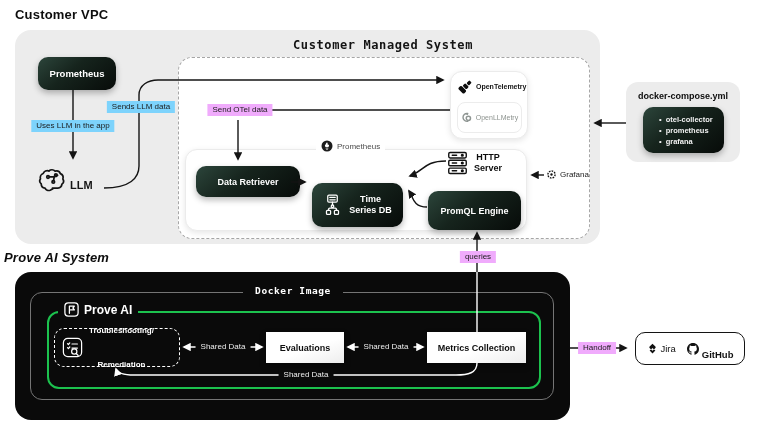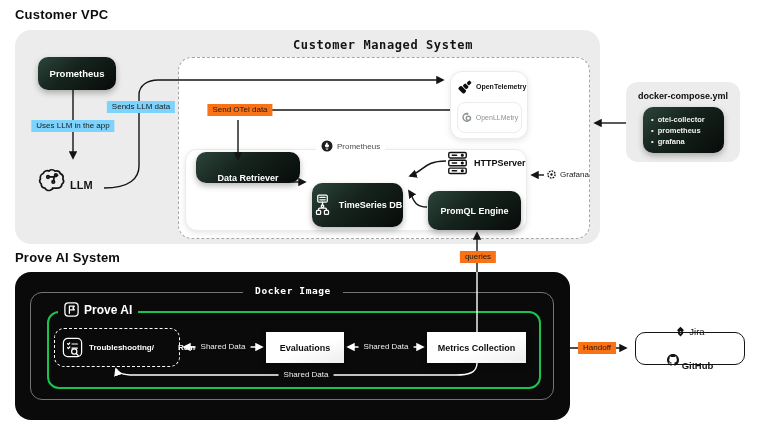--- a/index.html
+++ b/index.html
@@ -22,26 +22,26 @@
             font-weight:bold;font-size:9px;box-shadow:0 3px 6px rgba(0,0,0,.28);z-index:3;}
   .box-white{background:linear-gradient(160deg,#ffffff 55%,#ededed 100%);border-radius:0;
              display:flex;align-items:center;justify-content:center;font-weight:bold;font-size:9px;
              color:#0f0f0f;box-shadow:0 3px 6px rgba(0,0,0,.35);z-index:3;}
   .box-dashed-white{border:1.5px dashed #ffffff;border-radius:10px;display:flex;align-items:center;
              gap:6px;padding:0 7px;color:#fff;z-index:3;background:transparent;}
   
   .conn-label{position:absolute;transform:translate(-50%,-50%);font-size:8px;line-height:10px;
               padding:1px 5px;white-space:nowrap;z-index:6;color:#1a1a1a;}
   .lbl-gray{background:#7dd3fc;text-align:right;}
-  .lbl-white{background:#f97316;}
+  .lbl-white{background:#f0abfc;}
   .lbl-black{background:#0a0a0a;color:#ededed;}
   svg.overlay{position:absolute;left:0;top:0;z-index:5;pointer-events:none;}
   .icon{display:inline-block;line-height:0;}
   .small-cap{font-size:8px;color:#4c4c4c;}
-  .two-line{display:flex;flex-direction:row;line-height:11px;text-align:center;}
+  .two-line{display:flex;flex-direction:column;line-height:11px;text-align:center;}
   ul.compose-list{list-style:none;margin:0;padding:0;font-size:7.5px;line-height:11px;color:#f2f2f2;}
   ul.compose-list li::before{content:"•";margin-right:4px;}
 </style>
 </head>
 <body>
 
 <div id="stage">
 
   <div class="abs h1" style="left:15px;top:7px;">Customer VPC</div>
   <div class="abs gray-zone" style="left:15px;top:30px;width:585px;height:214px;"></div>
@@ -96,21 +96,21 @@
       <svg width="12" height="12" viewBox="0 0 24 24">
         <circle cx="12" cy="12" r="11" fill="#1d1d1d"></circle>
         <path d="M12 4.5c2 2.5 1 4 2 5.6.9-.6 1.1-1.8 1.1-1.8 1.6 2 1.1 4.6-.5 5.9H9.4C7.8 12.9 7.3 10.5 8.8 8.3c0 0 .3 1.2 1.1 1.7C9 7.6 10.4 6.6 12 4.5z" fill="#fff"></path>
         <rect x="9.3" y="15.4" width="5.4" height="1.5" fill="#fff"></rect>
         <rect x="10.3" y="17.9" width="3.4" height="1.3" fill="#fff"></rect>
       </svg>
     </span>
     <span class="small-cap">Prometheus</span>
   </div>
 
-  <div class="abs box-dark" style="left:196px;top:152px;width:104px;height:31px;align-items:flex-end;">
+  <div class="abs box-dark" style="left:196px;top:166px;width:104px;height:31px;">
     <span>Data Retriever</span>
   </div>
 
   <div class="abs box-dark" style="left:312px;top:159px;width:91px;height:44px;gap:7px;margin-top:24px;">
     <span class="icon">
       <svg width="19" height="22" viewBox="0 0 24 27" fill="none" stroke="#fff" stroke-width="1.6" stroke-linecap="round">
         <rect x="6" y="1" width="12" height="9" rx="1.5"></rect>
         <line x1="8.6" y1="4" x2="15.4" y2="4"></line>
           <line x1="8.6" y1="7" x2="15.4" y2="7"></line>
         <line x1="12" y1="10" x2="12" y2="13.4"></line>
@@ -155,30 +155,30 @@
       <svg width="11" height="11" viewBox="0 0 16 16">
         <circle cx="8" cy="8" r="5.2" fill="none" stroke="#111" stroke-width="2" stroke-dasharray="2.4 1.6"></circle>
         <circle cx="8" cy="8" r="1.7" fill="#111"></circle>
       </svg>
     </span>
     <span style="font-size:8px;color:#1a1a1a;">Grafana</span>
   </div>
 
   <div class="abs gray-zone" style="left:626px;top:82px;width:114px;height:80px;border-radius:12px;z-index:2;">
     <div style="text-align:center;margin-top:9px;font-size:9px;font-weight:bold;color:#0d0d0d;">docker-compose.yml</div>
-    <div class="box-dark" style="position:absolute;left:17px;top:25px;width:81px;height:46px;justify-content:flex-start;padding-left:8px;box-sizing:border-box;">
+    <div class="box-dark" style="position:absolute;left:17px;top:25px;width:81px;height:46px;justify-content:flex-start;padding-left:16px;box-sizing:border-box;">
       <ul class="compose-list">
         <li>otel-collector</li>
         <li>prometheus</li>
         <li>grafana</li>
       </ul>
     </div>
   </div>
 
-  <div class="abs h1" style="left:15px;top:250px;">Prove AI System</div>
+  <div class="abs h1" style="left:4px;top:250px;font-style:italic;">Prove AI System</div>
   <div class="abs black-zone" style="left:15px;top:272px;width:555px;height:148px;"></div>
   <div class="abs inner-gray-border" style="left:30px;top:292px;width:522px;height:106px;"></div>
   <div class="abs mono-title lbl-black" style="left:243px;top:285px;width:100px;text-align:center;font-size:9.5px;z-index:3;background:#0a0a0a;color:#fff;">Docker Image</div>
 
   <div class="abs green-border" style="left:47px;top:311px;width:490px;height:74px;"></div>
   <div class="abs" style="left:58px;top:302px;z-index:3;background:#0a0a0a;padding:0 6px;display:flex;align-items:center;gap:5px;">
     <span class="icon">
       <svg width="15" height="15" viewBox="0 0 20 20" fill="none" stroke="#fff" stroke-width="1.7" stroke-linejoin="round">
         <rect x="1.2" y="1.2" width="17.6" height="17.6" rx="4.5"></rect>
         <path d="M7.2 15V5.4h6.6l-1.9 2.6 1.9 2.6H8.8" stroke-linecap="round"></path>
@@ -206,21 +206,21 @@
   </div>
 
   <div class="abs box-white" style="left:266px;top:332px;width:78px;height:31px;">
     <span>Evaluations</span>
   </div>
 
   <div class="abs box-white" style="left:427px;top:332px;width:99px;height:31px;">
     <span>Metrics Collection</span>
   </div>
 
-  <div class="abs" style="left:635px;top:332px;width:108px;height:31px;background:#fff;border:1.5px solid #141414;border-radius:10px;display:flex;align-items:center;justify-content:center;gap:11px;z-index:3;flex-direction:column;">
+  <div class="abs" style="left:635px;top:332px;width:108px;height:31px;background:#fff;border:1.5px solid #141414;border-radius:10px;display:flex;align-items:center;justify-content:center;gap:11px;z-index:3;">
     <span style="display:flex;align-items:center;gap:3px;">
       <span class="icon">
         <svg width="11" height="11" viewBox="0 0 16 16" fill="#111">
           <path d="M8 1 3.8 5.2a1.4 1.4 0 0 0 0 2l2.1 2.1L8 7.2l2.1 2.1 2.1-2.1a1.4 1.4 0 0 0 0-2z"></path>
           <path d="M5.9 9.3 8 11.4l2.1-2.1 2.1 1.7L8 15.2 3.8 11z"></path>
         </svg>
       </span>
       <span style="font-size:9.5px;color:#111;">Jira</span>
     </span>
     <span style="display:flex;align-items:center;gap:3px;">

